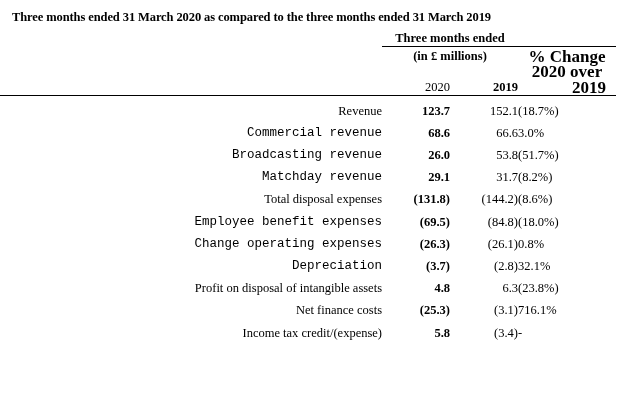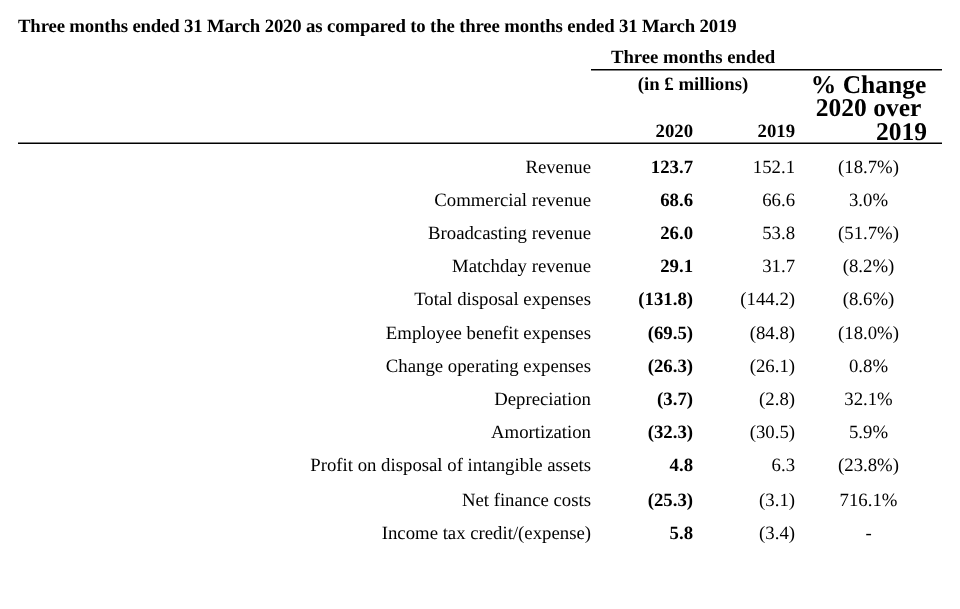--- a/index.html
+++ b/index.html
@@ -23,21 +23,21 @@
   }
   .doc-title {
     font-size: 12.5px;
     font-weight: bold;
     margin: 10px 4px 0 12px;
     letter-spacing: -0.1px;
   }
   table.fin {
     border-collapse: collapse;
     width: 616px;
-    margin: 6px 0 0 12px;
+    margin: 6px 0 0 0;
     font-size: 12.5px;
     table-layout: fixed;
   }
   table.fin td, table.fin th {
     padding: 0;
     vertical-align: bottom;
   }
   col.c-label { width: 382px; }
   col.c-2020  { width: 68px; }
   col.c-2019  { width: 68px; }
@@ -45,41 +45,41 @@
   .rule-top { border-top: 1.2px solid #000; }
   .rule-bottom { border-bottom: 1.2px solid #000; }
 
   .spanwrap {
     text-align: center;
     font-weight: bold;
     line-height: 15px;
   }
   .yr {
     text-align: right;
-    font-weight: bold;
+    font-weight: normal;
     padding-right: 8px;
     line-height: 16px;
   }
   .yr.light { font-weight: bold; }
 
   .row-label {
     text-align: right;
     line-height: 22.2px;
     white-space: nowrap;
   }
-  .row-label.indent { padding-left: 18px; }
+  .row-label.indent { padding-left: 18px; font-family: Liberation Mono, monospace; }
   .num {
     text-align: right;
     line-height: 22.2px;
     padding-right: 8px;
     white-space: nowrap;
   }
   .num.b { font-weight: bold; }
   .chg {
-    text-align: center;
+    text-align: left;
     line-height: 22.2px;
     padding-right: 10px;
     white-space: nowrap;
   }
   .hdr-spacer { height: 4px; }
   .subhdr {
     text-align: center;
     font-weight: bold;
     line-height: 15px;
     font-size: 17px;
@@ -169,26 +169,20 @@
         <td class="num">(26.1)</td>
         <td class="chg">0.8%</td>
       </tr>
       <tr>
         <td class="row-label indent">Depreciation</td>
         <td class="num b">(3.7)</td>
         <td class="num">(2.8)</td>
         <td class="chg">32.1%</td>
       </tr>
       <tr>
-        <td class="row-label indent">Amortization</td>
-        <td class="num b">(32.3)</td>
-        <td class="num">(30.5)</td>
-        <td class="chg">5.9%</td>
-      </tr>
-      <tr>
         <td class="row-label">Profit on disposal of intangible assets</td>
         <td class="num b">4.8</td>
         <td class="num">6.3</td>
         <td class="chg">(23.8%)</td>
       </tr>
       <tr>
         <td class="row-label">Net finance costs</td>
         <td class="num b">(25.3)</td>
         <td class="num">(3.1)</td>
         <td class="chg">716.1%</td>

